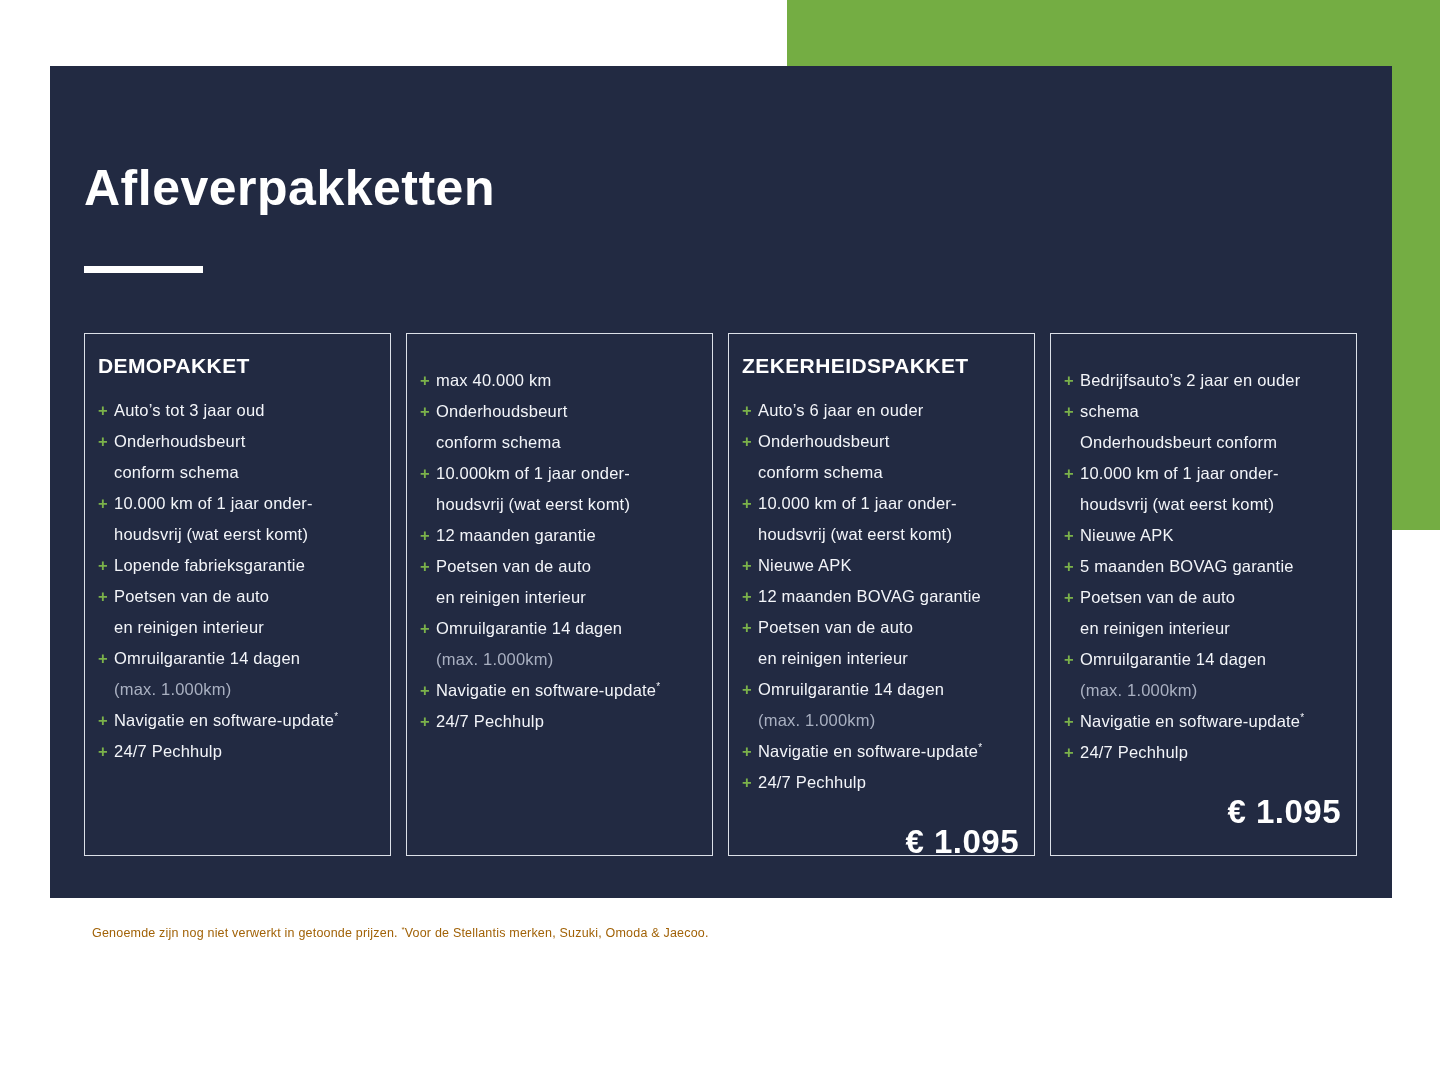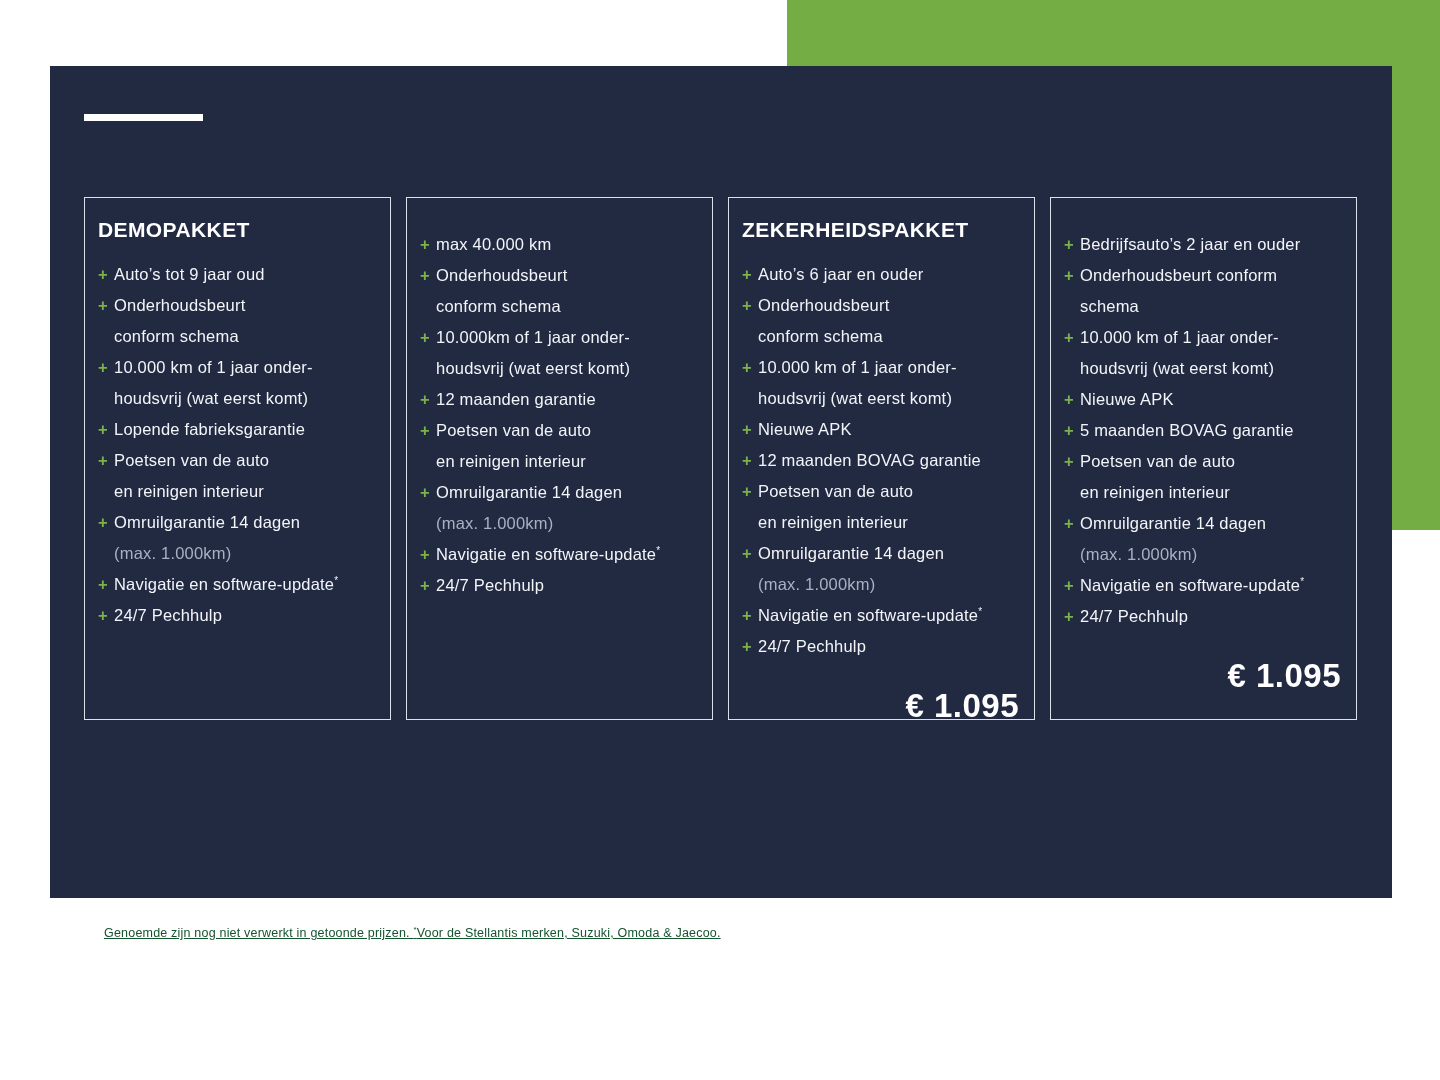--- a/index.html
+++ b/index.html
@@ -37,21 +37,21 @@
     font-weight:bold;
     letter-spacing:0.5px;
     line-height:60px;
   }
   .title-underline{
     margin-top:48px;
     width:119px;height:7px;
     background:#ffffff;
   }
   .cards{
-    margin-top:76px;
+    margin-top:60px;
     display:flex;
     gap:15px;
     list-style:none;
   }
   .card{
     width:307px;
     height:523px;
     border:1px solid var(--border);
     padding:14px 14px 12px 13px;
     color:#F3F5F9;
@@ -97,43 +97,43 @@
     margin-top:25px;
     text-align:right;
     color:#ffffff;
     font-size:33px;
     font-weight:bold;
     letter-spacing:0.5px;
     padding-right:1px;
   }
   .footnote{
     position:absolute;
-    left:104px;top:925px;
-    color:#14532d;
+    left:92px;top:925px;
+    color:#a16207;
     font-size:12.5px;
     letter-spacing:0.2px;
-    text-decoration:underline;
   }
   .footnote sup{font-size:8px;vertical-align:super;}
 </style>
 </head>
 <body>
 
 <div class="green-block"></div>
 
 <div class="panel">
+  <h1 class="page-title">Afleverpakketten</h1>
   <div class="title-underline"></div>
   <div class="cards">
       <div class="card">
         <div class="card-title">DEMOPAKKET</div>
         <ul class="feature-list">
           <li class="feature-item">
             <span class="plus">+</span>
             <div class="lines">
-              <div class="line">Auto’s tot 9 jaar oud</div>
+              <div class="line">Auto’s tot 3 jaar oud</div>
             </div>
           </li>
           <li class="feature-item">
             <span class="plus">+</span>
             <div class="lines">
               <div class="line">Onderhoudsbeurt</div>
               <div class="line">conform schema</div>
             </div>
           </li>
           <li class="feature-item">
@@ -301,22 +301,22 @@
         <ul class="feature-list">
           <li class="feature-item">
             <span class="plus">+</span>
             <div class="lines">
               <div class="line">Bedrijfsauto’s 2 jaar en ouder</div>
             </div>
           </li>
           <li class="feature-item">
             <span class="plus">+</span>
             <div class="lines">
+              <div class="line">schema</div>
               <div class="line">Onderhoudsbeurt conform</div>
-              <div class="line">schema</div>
             </div>
           </li>
           <li class="feature-item">
             <span class="plus">+</span>
             <div class="lines">
               <div class="line">10.000 km of 1 jaar onder-</div>
               <div class="line">houdsvrij (wat eerst komt)</div>
             </div>
           </li>
           <li class="feature-item">

